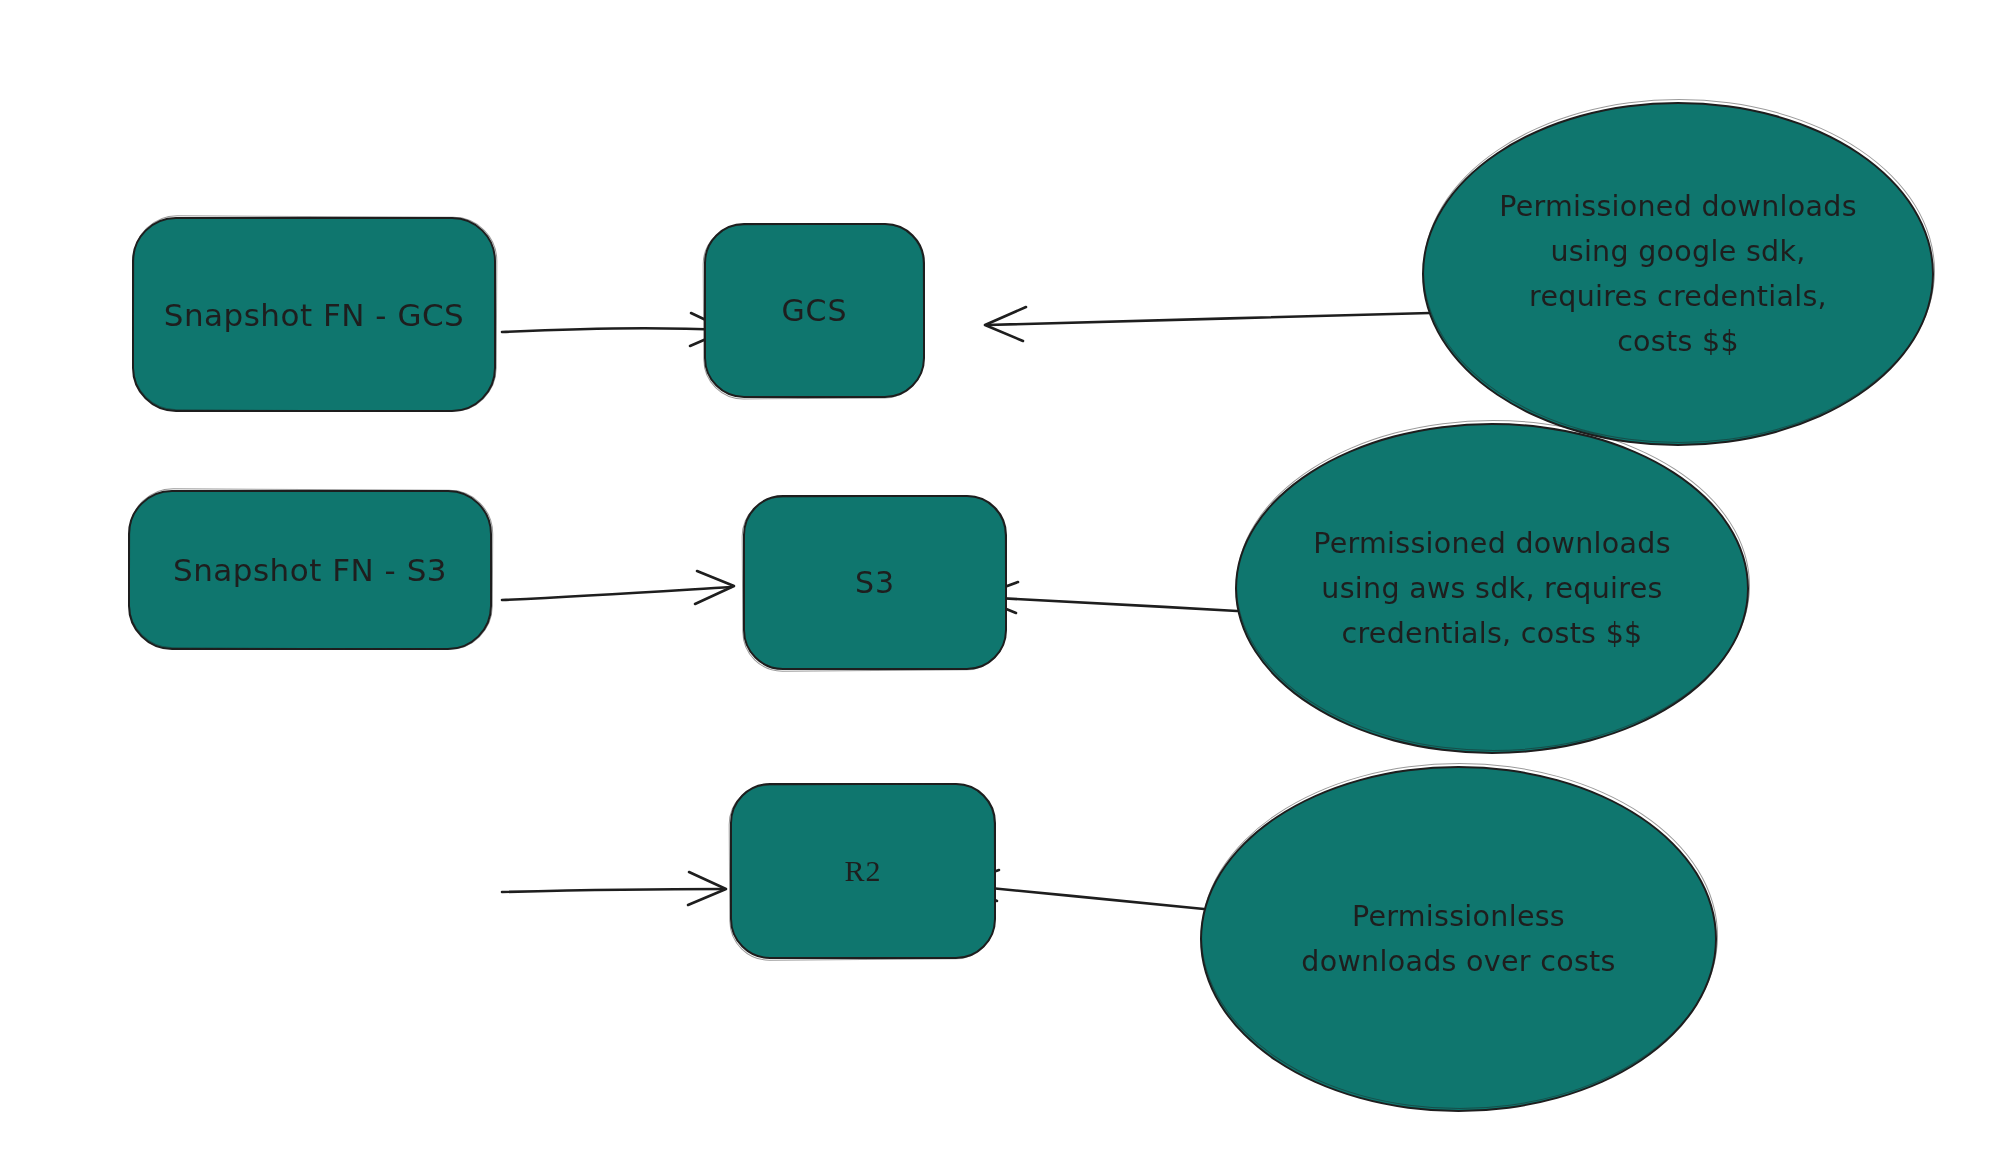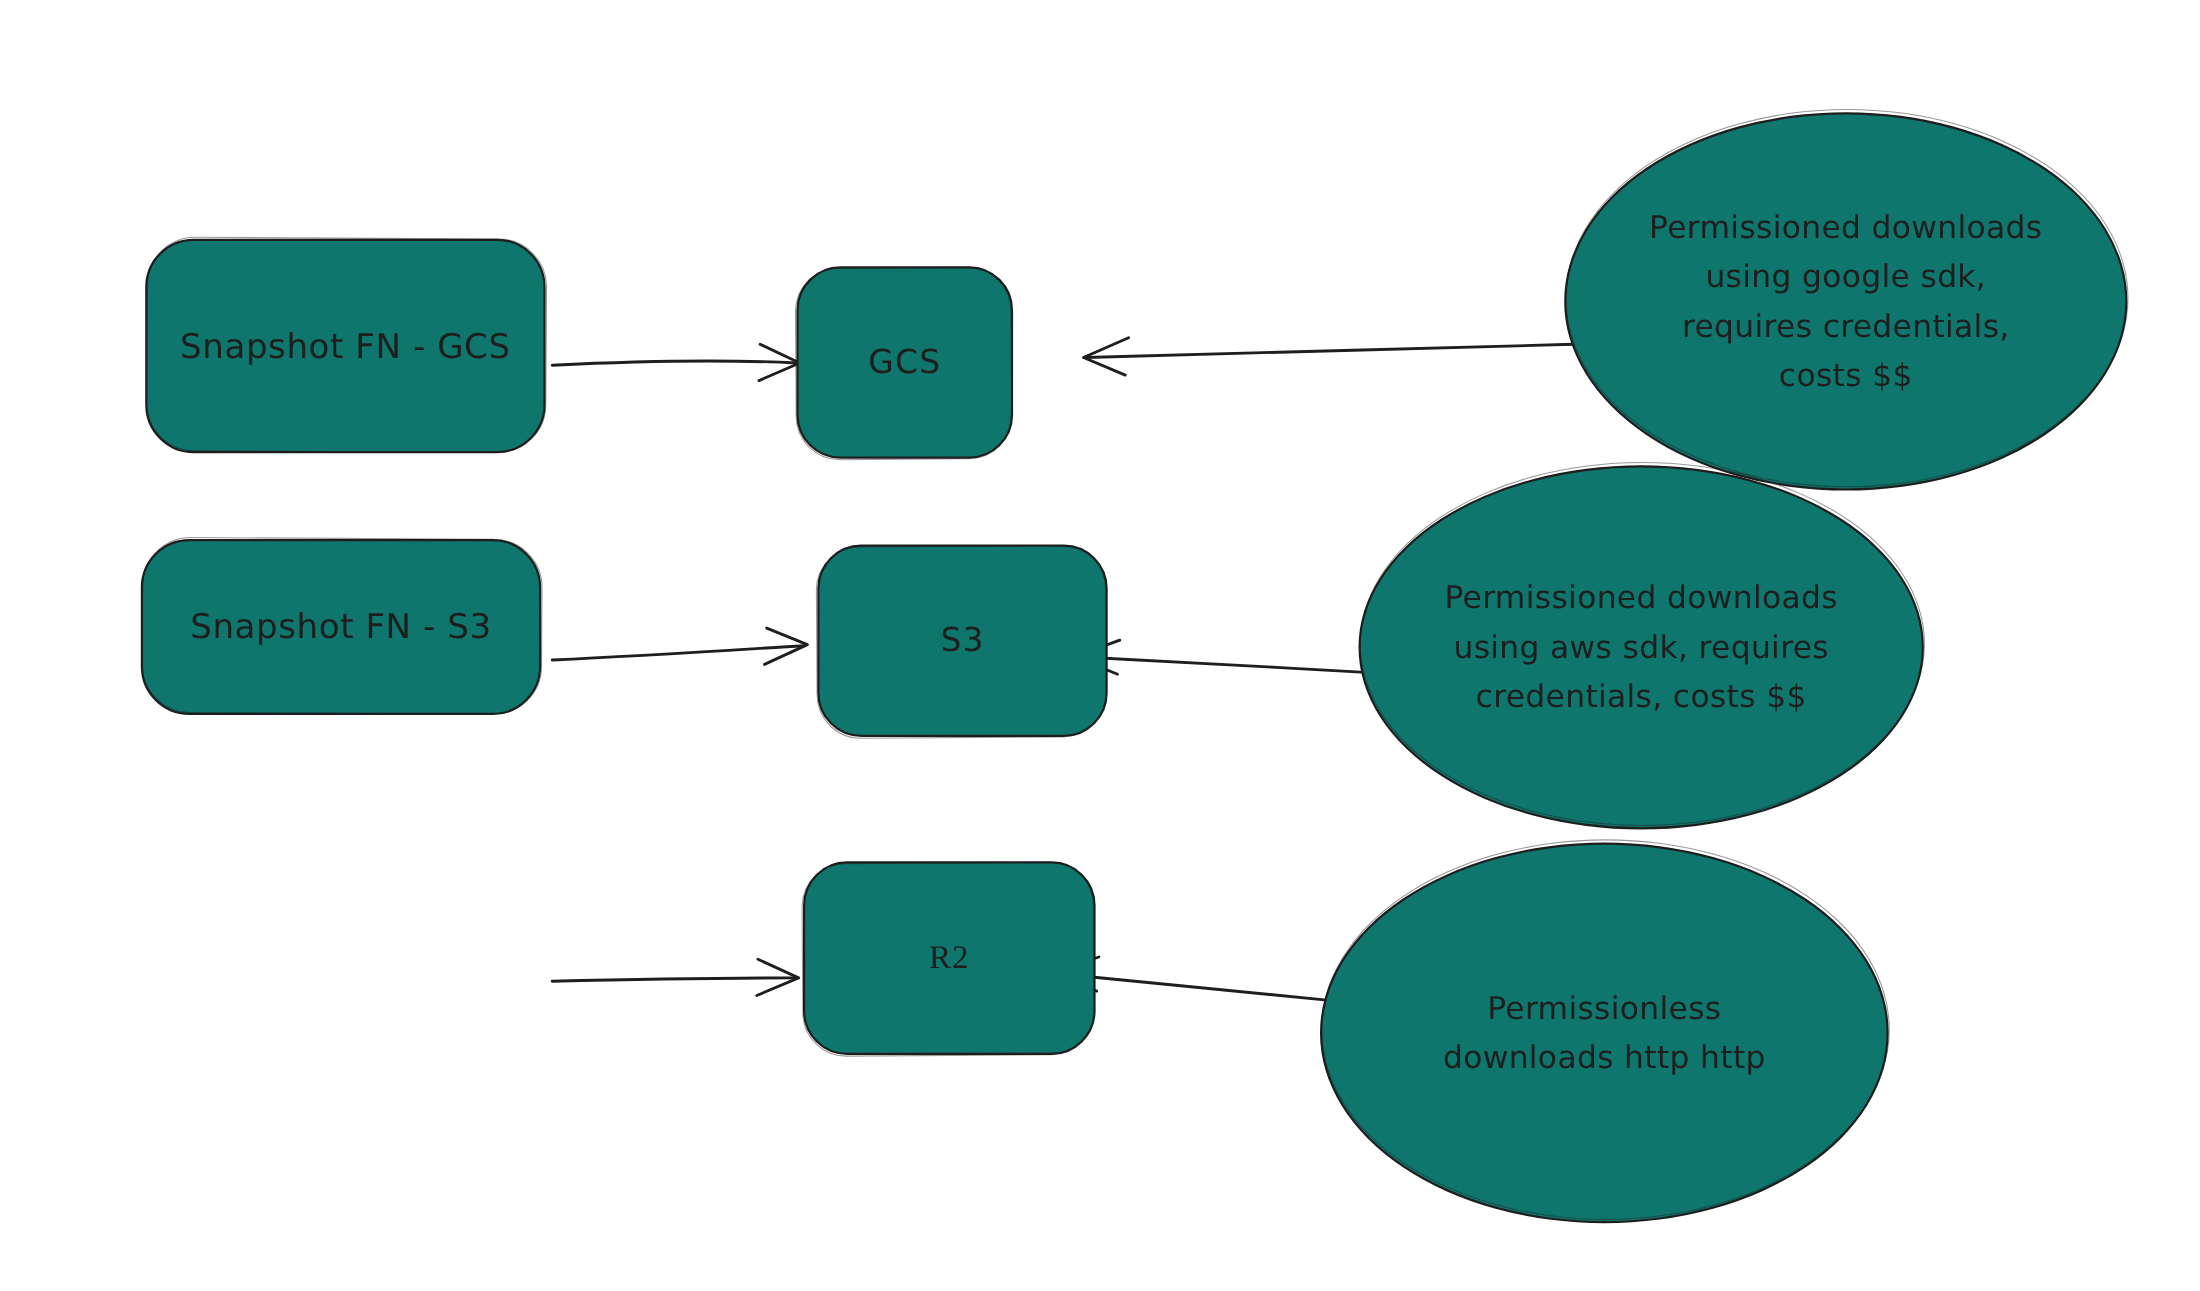--- a/index.html
+++ b/index.html
@@ -108,21 +108,21 @@
 
     <g>
       <path d="M1204,909 C1125,901 1040,893 960,885"></path>
       <path d="M958,884 L999,870 M958,884 L997,901"></path>
     </g>
   </svg>
 
   <div class="node rect" style="left:132px; top:217px; width:364px; height:195px;">
     <span class="label">Snapshot FN - GCS</span>
   </div>
-  <div class="node store" style="left:724px; top:223px; width:197px; height:175px;margin-top:19px;">
+  <div class="node store" style="left:704px; top:223px; width:221px; height:175px;">
     <span class="label">GCS</span>
   </div>
   <div class="node ellipse" style="left:1422px; top:102px; width:512px; height:344px;">
     <span class="label">Permissioned downloads
 using google sdk,
 requires credentials,
 costs $$</span>
   </div>
 
   <div class="node rect" style="left:128px; top:490px; width:364px; height:160px;">
@@ -135,16 +135,16 @@
     <span class="label">Permissioned downloads
 using aws sdk, requires
 credentials, costs $$</span>
   </div>
 
   <div class="node store" style="left:730px; top:783px; width:266px; height:176px;font-family:Liberation Serif, serif;">
     <span class="label">R2</span>
   </div>
   <div class="node ellipse" style="left:1200px; top:766px; width:517px; height:346px;">
     <span class="label">Permissionless
-downloads http http</span>
+downloads over costs</span>
   </div>
 
 </div>
 
 </body></html>

